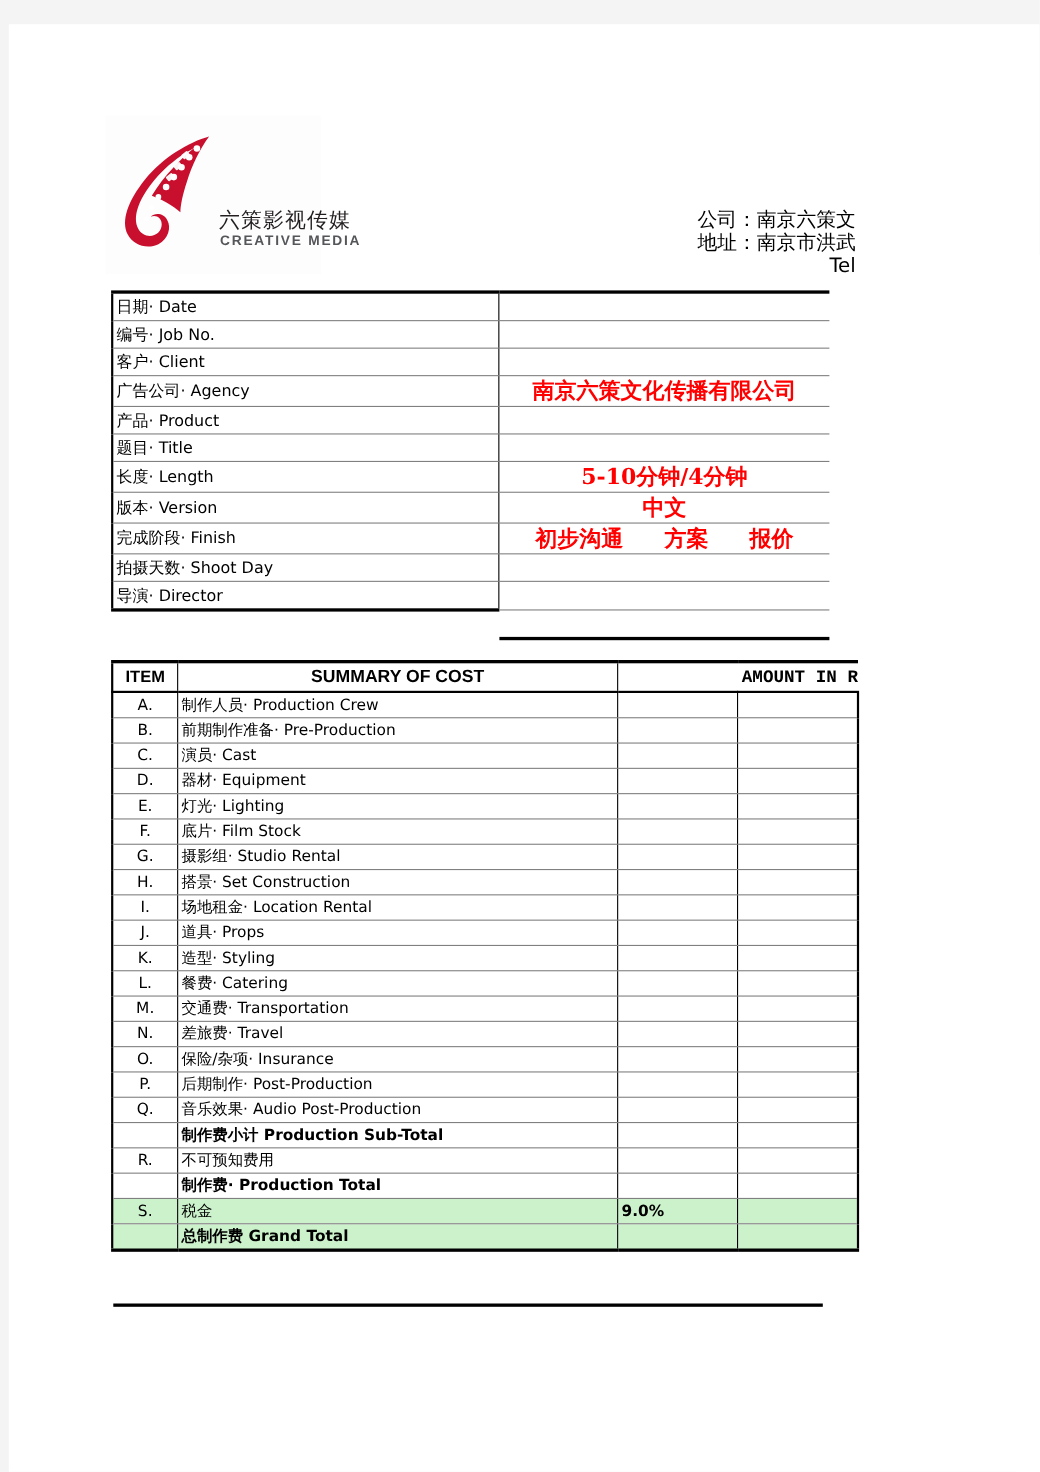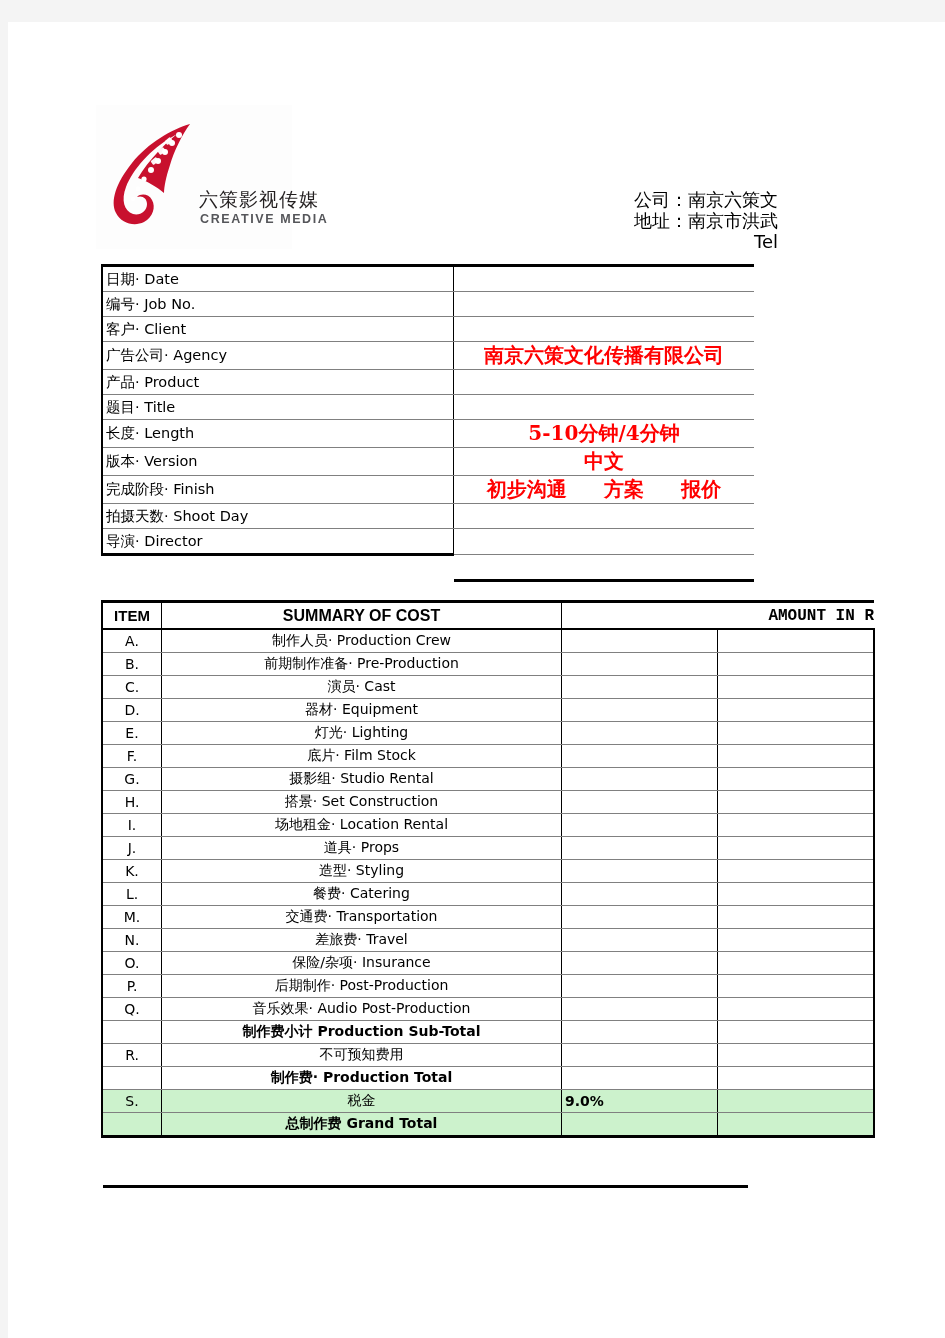--- a/index.html
+++ b/index.html
@@ -125,39 +125,39 @@
     justify-content: space-around;
     align-items: center;
     padding: 0 14px;
   }
 
   
   .cost-table {
     position: absolute;
     left: 93px;
     top: 578px;
-    width: 774px;
+    width: 680px;
     border-collapse: collapse;
     table-layout: fixed;
   }
   .cost-table td {
     height: 22px;
     font-family: "DejaVu Sans", sans-serif;
     font-size: 14px;
     color: #000;
     border-bottom: 1px solid #808080;
     border-left: 1px solid #000;
     border-right: 1px solid #000;
     vertical-align: middle;
     overflow: hidden;
     white-space: nowrap;
     padding: 0 3px;
   }
   .cost-table .c-item   { width: 52px;  text-align: center; border-left: 2px solid #000; }
-  .cost-table .c-desc   { width: 393px; text-align: center; }
+  .cost-table .c-desc   { width: 393px; }
   .cost-table .c-mid    { width: 97px;  font-weight: bold; }
   .cost-table .c-amt    { width: 105px; border-right: 2px solid #000; }
 
   .cost-table tr.head td {
     border-top: 3px solid #000;
     border-bottom: 2px solid #000;
     height: 25px;
     font-family: "Liberation Sans", sans-serif;
     font-weight: bold;
     font-size: 16px;

